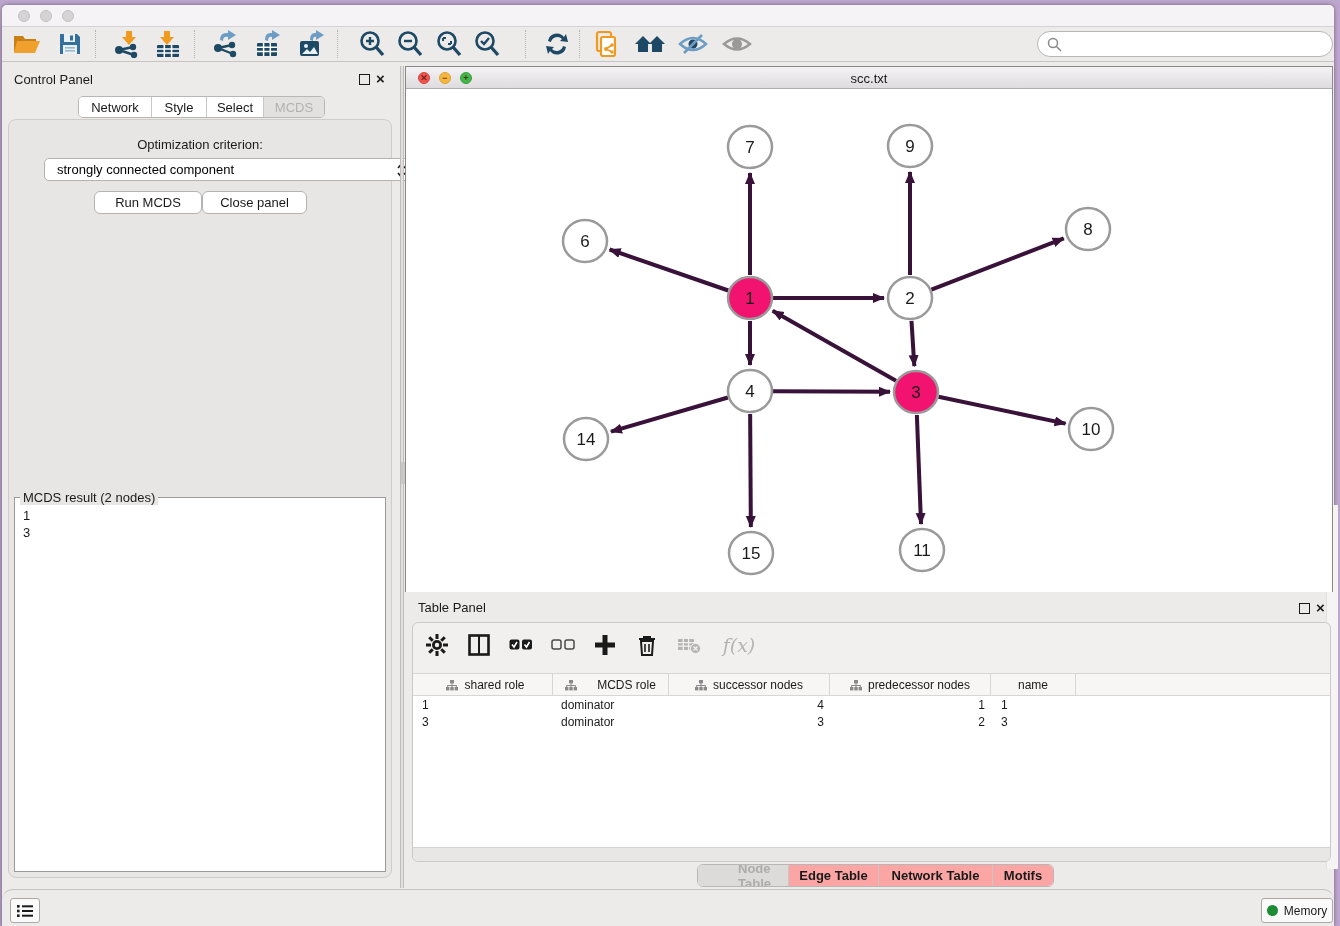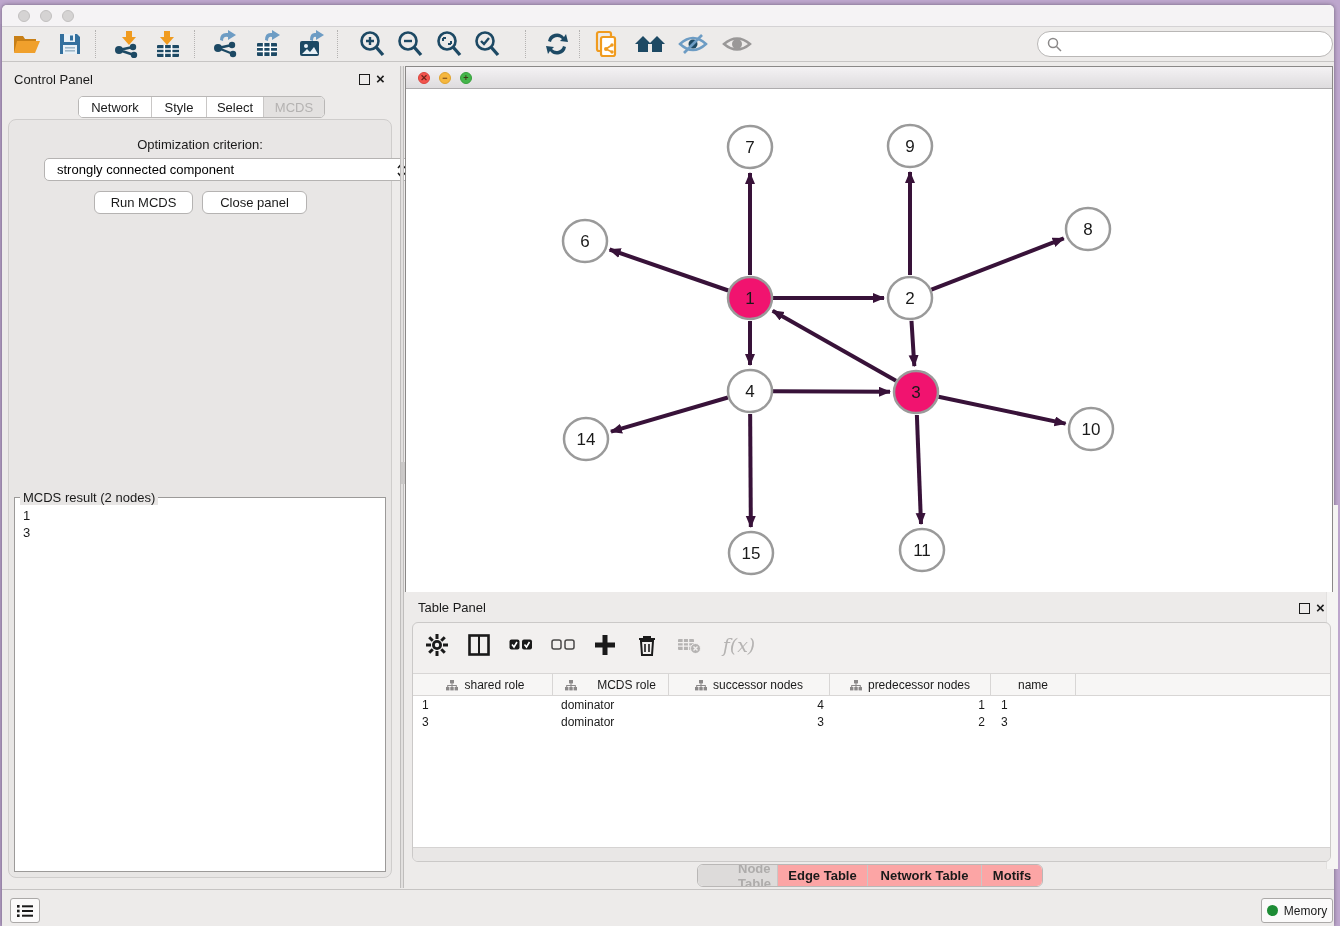--- a/index.html
+++ b/index.html
@@ -60,21 +60,21 @@
   .th-cell { position:absolute; top:0; height:22px; display:flex; align-items:center; justify-content:center; gap:6px; font-size:12px; color:#1a1a1a; border-right:1px solid #d8d6d5; }
   .td-row { position:absolute; left:0; width:100%; height:17px; }
   .td-cell { position:absolute; font-size:12px; color:#1a1a1a; top:1px; }
   .tp-scroll { position:absolute; left:0; bottom:0; width:100%; height:14px; background:#e9e7e6; border-top:1px solid #d5d3d2; }
   .tp-tabs { position:absolute; left:697px; top:864px; height:23px; display:flex; border:1px solid #b9b7b6; border-radius:6px; overflow:hidden; background:#fff; }
   .tp-tab { height:100%; display:flex; align-items:center; justify-content:center; font-size:13px; font-weight:600; color:#1a1a1a; background:#fca5a5; border-right:1px solid #c9c7c6; }
   .tp-tab:last-child { border-right:none; }
   .tp-tab.selected { background:#dddbda; color:#aeacab; }
 
   
-  .statusbar { left:2px; top:889px; width:1332px; height:37px; background:#edebea; border-top:1px solid #c6c4c3; }
+  .statusbar { left:2px; top:889px; width:1332px; height:37px; background:#edebea; border-top:1px solid #c6c4c3;border-radius:11px; }
   .sb-btn { position:absolute; top:8px; height:25px; background:#fbfafa; border:1px solid #aba9a8; border-radius:3px; display:flex; align-items:center; justify-content:center; gap:6px; font-size:12px; color:#1a1a1a; }
   .mem-dot { width:11px; height:11px; border-radius:50%; background:#1d8c35; }
 
   .desktop-strip { position:absolute; background:#bda6cd; }
 </style>
 </head>
 <body>
 
 <div class="desktop-strip" style="left:0;top:0;width:1340px;height:5px;"></div>
 <div class="desktop-strip" style="left:1334px;top:0;width:6px;height:926px;"></div>
@@ -245,40 +245,41 @@
 <div class="dropdown">
   <span>strongly connected component</span>
   <span class="dd-stepper">
     <svg width="11" height="19" viewBox="0 0 11 19">
         <path d="M2 7 L5.5 3 L9 7" fill="none" stroke="#1a1a1a" stroke-width="1.6"></path>
         <path d="M2 12 L5.5 16 L9 12" fill="none" stroke="#1a1a1a" stroke-width="1.6"></path>
       </svg>
   </span>
 </div>
 
-<button class="cp-btn" style="left:94px;width:99px;">Run MCDS</button>
+<button class="cp-btn" style="left:94px;width:108px;">Run MCDS</button>
 <button class="cp-btn" style="left:202px;width:105px;">Close panel</button>
 
 <div class="mcds-group"></div>
 <div class="mcds-group-title">MCDS result (2 nodes)</div>
 <div class="mcds-list">
   <div>1</div>
   <div>3</div>
 </div>
 <div class="mcds-scroll"></div>
 
 <div class="abs v-divider">
     <div class="v-handle"></div>
   </div>
 
 <div class="abs net-window">
   <div class="net-titlebar">
     <span class="light" style="left:12px;background:#f4544d;border:1px solid #d8443e;">✕</span>
     <span class="light" style="left:33px;background:#f6b73e;border:1px solid #dfa32f;">−</span>
     <span class="light" style="left:54px;background:#44b54a;border:1px solid #36a03c;">+</span>
+    <div class="net-title">scc.txt</div>
   </div>
   <svg class="net-canvas" viewBox="0 0 926 503">
     <defs>
       <marker id="arrow" markerUnits="userSpaceOnUse" markerWidth="14" markerHeight="12" refX="11" refY="5" orient="auto">
         <path d="M0,0 L12,5 L0,10 Z" fill="#381239"></path>
       </marker>
     </defs>
   <line x1="344" y1="186" x2="344" y2="84" stroke="#381239" stroke-width="4" marker-end="url(#arrow)"></line>
       <line x1="322.2606252742353" y1="201.4900341856449" x2="203.5749453421688" y2="160.48952657274924" stroke="#381239" stroke-width="4" marker-end="url(#arrow)"></line>
       <line x1="367" y1="209" x2="478" y2="209" stroke="#381239" stroke-width="4" marker-end="url(#arrow)"></line>
@@ -457,21 +458,21 @@
       <div class="td-cell" style="left:148px;">dominator</div>
       <div class="td-cell" style="left:256px;width:155px;text-align:right;">3</div>
       <div class="td-cell" style="left:417px;width:155px;text-align:right;">2</div>
       <div class="td-cell" style="left:588px;">3</div>
     </div>
   </div>
   <div class="tp-scroll"></div>
 </div>
 
 <div class="tp-tabs">
-  <div class="tp-tab selected" style="width:80px;padding-left:40px;">Node Table</div>
+  <div class="tp-tab selected" style="width:91px;padding-left:40px;">Node Table</div>
   <div class="tp-tab" style="width:90px;">Edge Table</div>
   <div class="tp-tab" style="width:114px;">Network Table</div>
   <div class="tp-tab" style="width:60px;">Motifs</div>
 </div>
 
 <div class="abs statusbar">
   <div class="sb-btn" style="left:8px;width:30px;">
     <svg width="16" height="14" viewBox="0 0 16 14">
         <g fill="#1a1a1a">
           <rect x="0" y="1" width="2.6" height="2.6"></rect>

